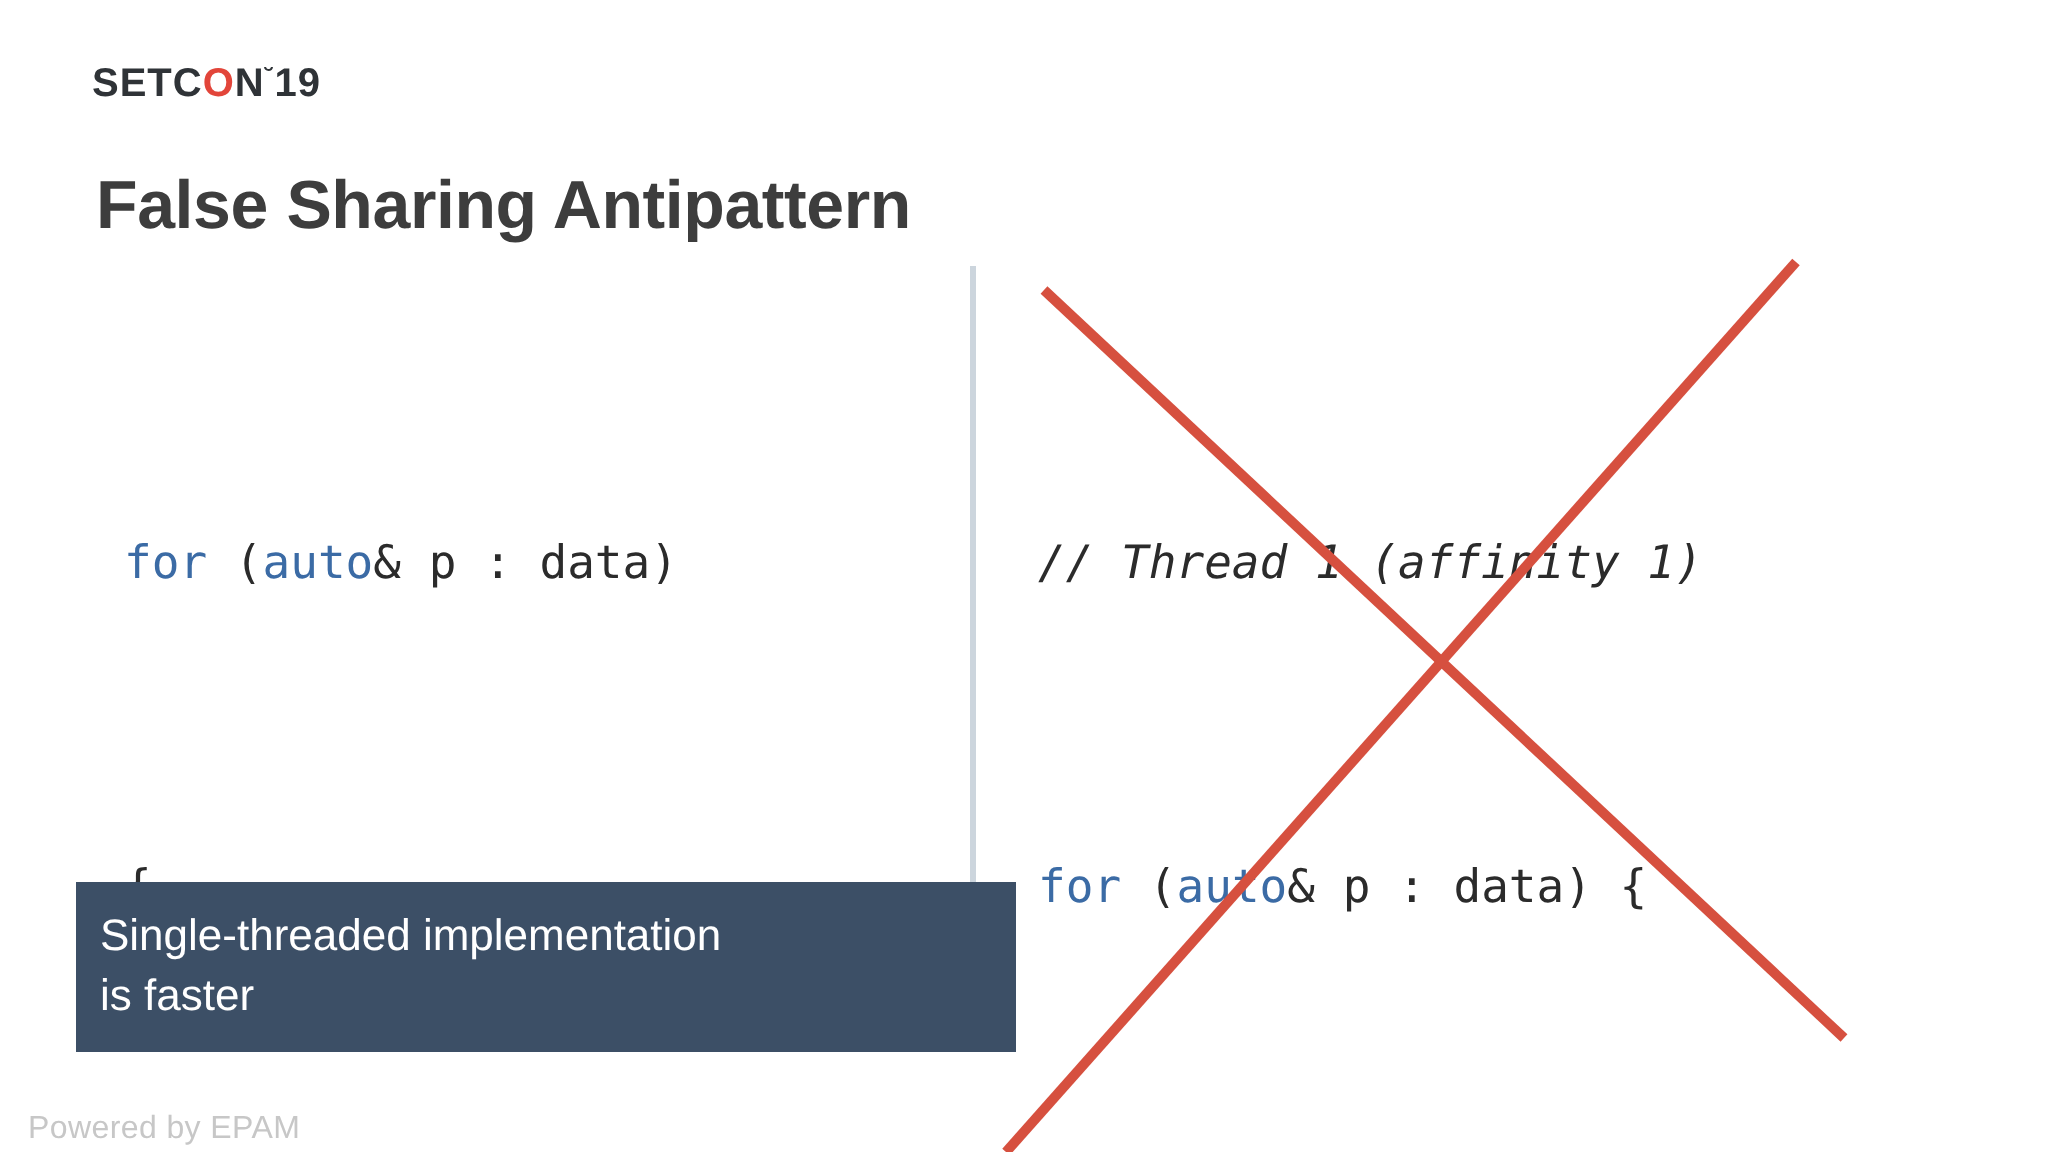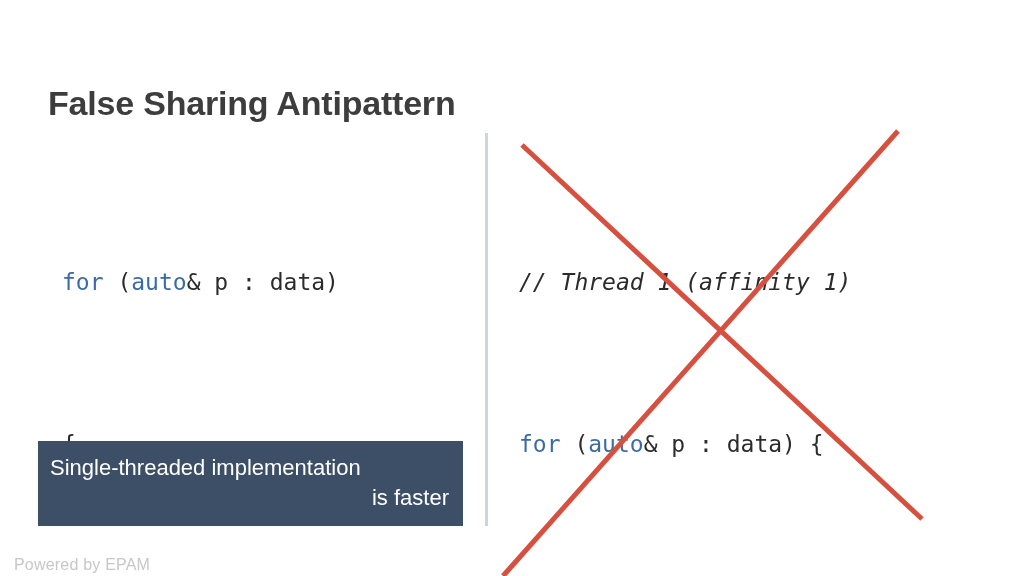--- a/index.html
+++ b/index.html
@@ -72,21 +72,21 @@
 
   .code-line { height: 54px; }
   .kw   { color: #3b6ba5; }
   .cmt  { font-style: italic; color: #2b2b2b; }
 
   
   #callout {
     position: absolute;
     left: 38px;
     top: 441px;
-    width: 425px;
+    width: 470px;
     height: 85px;
     background: #3c4f66;
     box-sizing: border-box;
     padding: 12px 14px 0 12px;
   }
   #callout .callout-text {
     color: #ffffff;
     font-size: 22px;
     line-height: 30px;
     font-family: "Liberation Sans", sans-serif;
@@ -110,20 +110,23 @@
     font-size: 16px;
     color: #c7c7c7;
     letter-spacing: 0.2px;
   }
 </style>
 </head>
 <body>
 
 <div id="slide">
 
+  <div id="logo">
+    <span>SETC</span><span class="accent" style="color: rgb(226, 69, 58);">O</span><span>N</span><span class="tick">˘</span><span>19</span>
+  </div>
 
   <div id="title">False Sharing Antipattern</div>
 
   <div id="divider" style="background: rgb(204, 213, 221);"></div>
 
   <div id="code-left" class="code-col">
     <div class="code-line"><span class="kw" style="color: rgb(59, 107, 165);">for</span><span> (</span><span class="kw" style="color: rgb(59, 107, 165);">auto</span><span>&amp; p : data)</span></div>
     <div class="code-line">{</div>
     
     
@@ -136,21 +139,21 @@
     
     
     
     
     
     
   </div>
 
   <div id="callout" style="background: rgb(60, 79, 102);">
     <div class="callout-text" style="color: rgb(255, 255, 255);">Single-threaded implementation</div>
-    <div class="callout-text" style="color: rgb(255, 255, 255); text-align: right;">is faster</div>
+    <div class="callout-text" style="color: rgb(255, 255, 255);">is faster</div>
   </div>
 
   <svg id="cross" viewBox="0 0 1024 576" xmlns="http://www.w3.org/2000/svg">
     <line id="cross-a" stroke-linecap="butt" x1="522" y1="145" x2="922" y2="519" stroke="#d6503f" stroke-width="5"></line>
     <line id="cross-b" stroke-linecap="butt" x1="898" y1="131" x2="503" y2="576" stroke="#d6503f" stroke-width="5"></line>
   </svg>
 
   <div id="footer">Powered by EPAM</div>
 
 </div>

